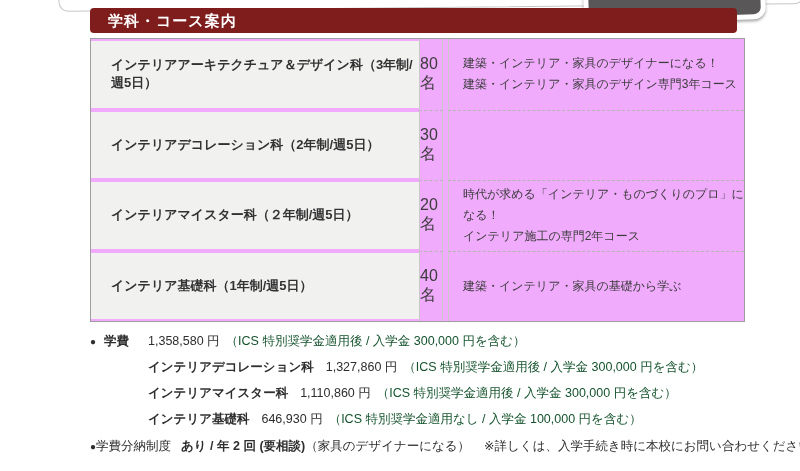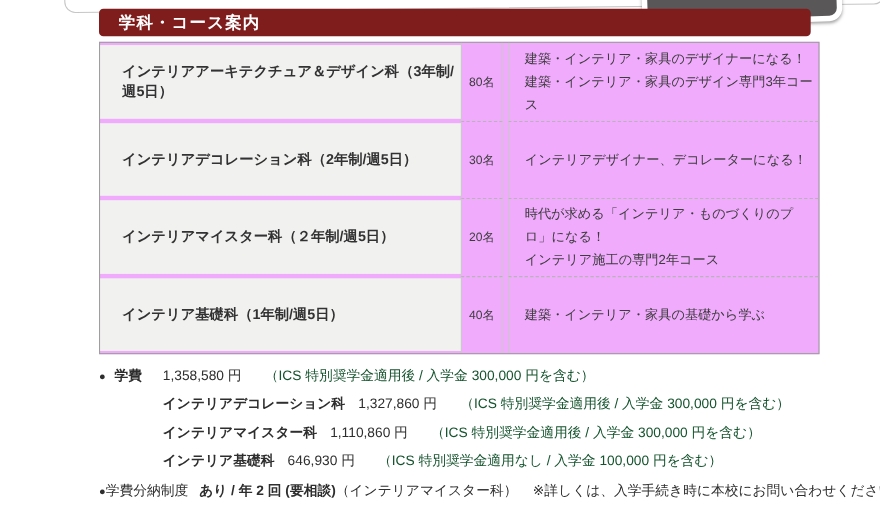--- a/index.html
+++ b/index.html
@@ -34,24 +34,24 @@
     border:1px solid #9e9e9e;box-sizing:border-box;background:#f0abfc;
     display:flex;flex-direction:column;
   }
   .course-row{flex:1;display:flex;min-height:0;}
   .cell-name{
     width:328px;box-sizing:border-box;background:#f1f1f0;
     margin:2px 0;display:flex;align-items:center;
     padding-left:20px;font-size:13px;font-weight:bold;
   }
   .cell-cap{
-    width:38px;box-sizing:border-box;
+    width:24px;box-sizing:border-box;
     border-left:1px solid #c9c9c9;border-right:1px solid #c9c9c9;
     display:flex;align-items:center;justify-content:center;
-    font-size:11px;color:#3c3c3c;
+    font-size:16px;color:#3c3c3c;
   }
   .cell-gap{width:5px;}
   .cell-desc{
     flex:1;box-sizing:border-box;border-left:1px solid #c9c9c9;
     display:flex;flex-direction:column;justify-content:center;
     padding-left:14px;font-size:12px;line-height:21px;color:#3c3c3c;
   }
   .course-row + .course-row .cell-cap,
   .course-row + .course-row .cell-desc{
     border-top:1px dashed #b5b5b5;
@@ -59,21 +59,21 @@
   
   .fees{
     position:absolute;left:90px;top:333px;width:700px;z-index:3;
     font-size:12.5px;color:#2e2e2e;
   }
   .fee-line{display:flex;align-items:baseline;height:26px;white-space:nowrap;}
   .bullet{width:14px;font-size:10px;font-weight:bold;}
   .fee-label{width:44px;font-weight:bold;}
   .fee-indent{width:58px;}
   .fee-course{font-weight:bold;margin-right:12px;}
-  .fee-amount{margin-right:21px;}
+  .fee-amount{margin-right:6px;}
   .fee-note{color:#14532d;}
   .inst-line{display:flex;align-items:baseline;height:26px;margin-top:1px;white-space:nowrap;}
   .inst-label{font-weight:normal;margin-right:10px;}
   .inst-value{font-weight:bold;text-align:right;}
   .inst-exception{margin-right:14px;}
 </style>
 </head>
 <body>
 
 <div class="curl-page"></div>
@@ -93,21 +93,20 @@
       <div>建築・インテリア・家具のデザイナーになる！</div>
       <div>建築・インテリア・家具のデザイン専門3年コース</div>
     </div>
   </div>
 
   <div class="course-row">
     <div class="cell-name">インテリアデコレーション科（2年制/週5日）</div>
     <div class="cell-cap">30名</div>
     <div class="cell-gap"></div>
     <div class="cell-desc">
-      <div>インテリアデザイナー、デコレーターになる！</div>
     </div>
   </div>
 
   <div class="course-row">
     <div class="cell-name">インテリアマイスター科（２年制/週5日）</div>
     <div class="cell-cap">20名</div>
     <div class="cell-gap"></div>
     <div class="cell-desc">
       <div>時代が求める「インテリア・ものづくりのプロ」になる！</div>
       <div>インテリア施工の専門2年コース</div>
@@ -152,17 +151,17 @@
     <span class="fee-indent"></span>
     <span class="fee-course">インテリア基礎科</span>
     <span class="fee-amount">646,930 円</span>
     <span class="fee-note">（ICS 特別奨学金適用なし / 入学金 100,000 円を含む）</span>
   </div>
 
   <div class="inst-line">
     <span class="bullet">●</span>
     <span class="inst-label">学費分納制度</span>
     <span class="inst-value">あり / 年 2 回 (要相談)</span>
-    <span class="inst-exception">（インテリアマイスター科）</span>
+    <span class="inst-exception">（家具のデザイナーになる）</span>
     <span class="inst-note">※詳しくは、入学手続き時に本校にお問い合わせください。</span>
   </div>
 
 </div>
 
 </body></html>

